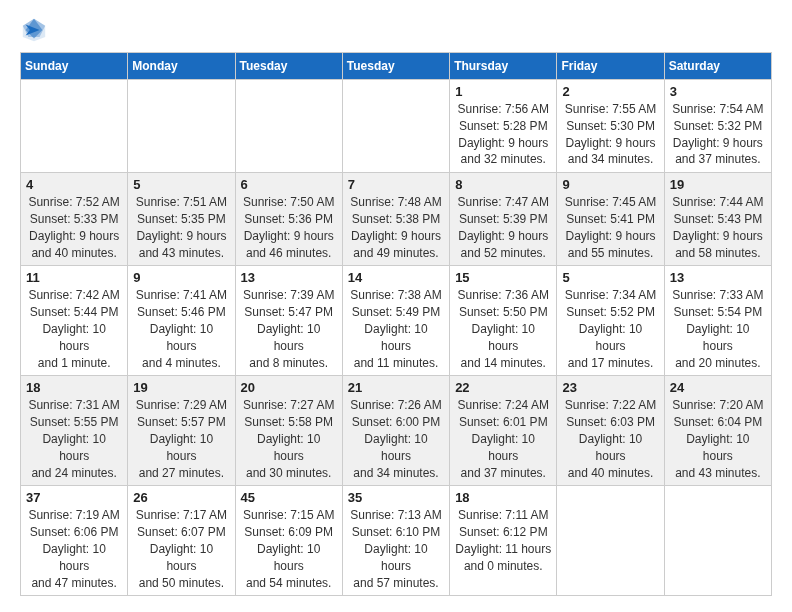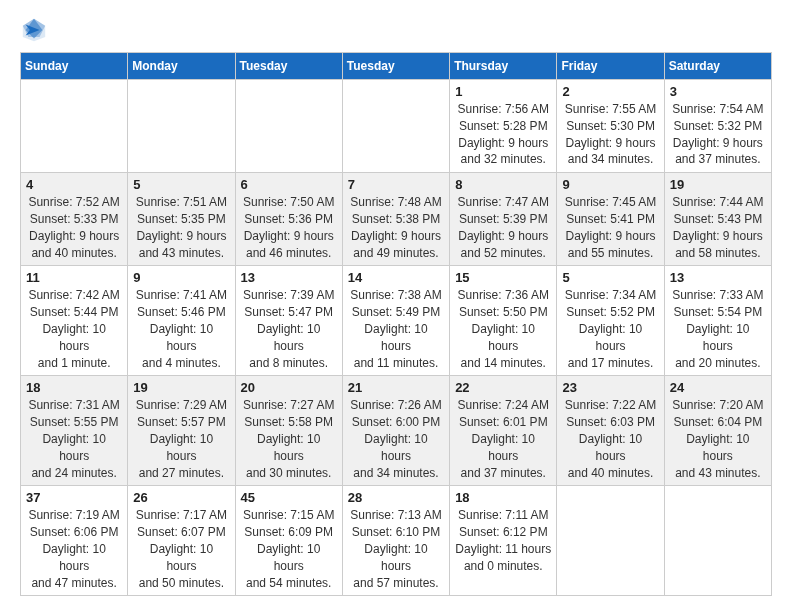--- a/index.html
+++ b/index.html
@@ -247,21 +247,21 @@
         </td>
         <td>
           <span class="cell-day">26</span>
           <div class="cell-info">Sunrise: 7:17 AM<br>Sunset: 6:07 PM<br>Daylight: 10 hours<br>and 50 minutes.</div>
         </td>
         <td>
           <span class="cell-day">45</span>
           <div class="cell-info">Sunrise: 7:15 AM<br>Sunset: 6:09 PM<br>Daylight: 10 hours<br>and 54 minutes.</div>
         </td>
         <td>
-          <span class="cell-day">28</span>
+          <span class="cell-day">35</span>
           <div class="cell-info">Sunrise: 7:13 AM<br>Sunset: 6:10 PM<br>Daylight: 10 hours<br>and 57 minutes.</div>
         </td>
         <td>
           <span class="cell-day">18</span>
           <div class="cell-info">Sunrise: 7:11 AM<br>Sunset: 6:12 PM<br>Daylight: 11 hours<br>and 0 minutes.</div>
         </td>
         <td class="empty-cell"></td>
         <td class="empty-cell"></td>
       </tr>
     </tbody>

